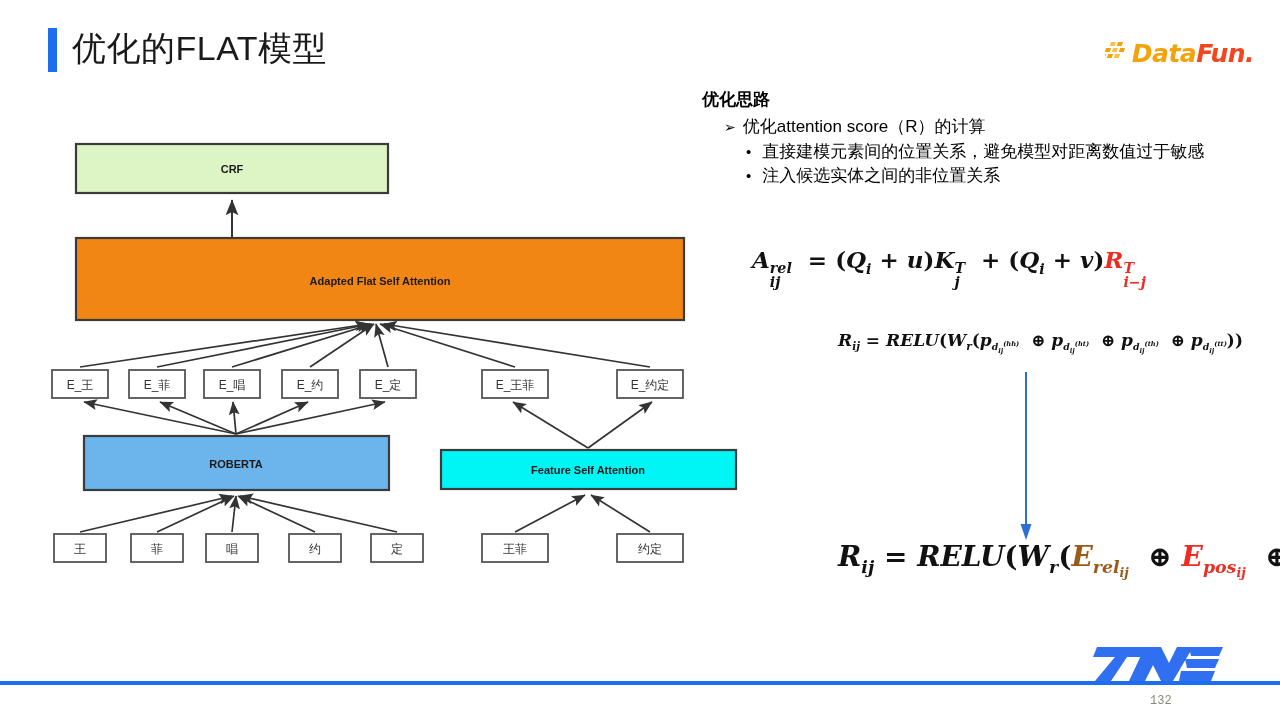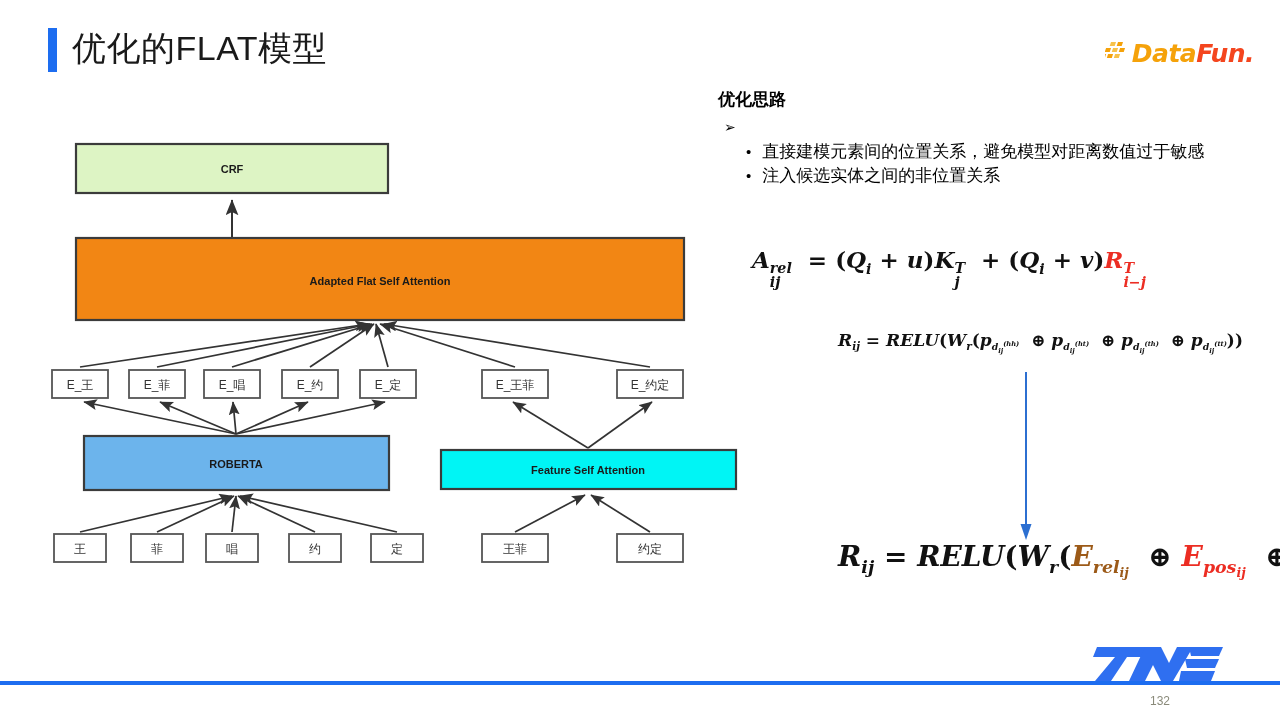--- a/index.html
+++ b/index.html
@@ -43,21 +43,21 @@
   .df-data { color: #f5a20a; }
   .df-fun  { color: #f4451e; }
 
   
   #right-col {
     position: absolute; left: 702px; top: 88px;
     width: 560px;
   }
   #optimize-heading {
     font-size: 17px; font-weight: bold; color: #000;
-    margin: 0 0 4px 16px;
+    margin: 0 0 4px 0;
   }
   .lvl1 {
     display: flex; align-items: flex-start;
     font-size: 17px; color: #000;
     margin-left: 22px; margin-bottom: 1px;
   }
   .lvl1 .marker {
     color: #000; font-size: 14px; margin-right: 7px; line-height: 24px;
   }
   .lvl1 .txt { line-height: 24px; }
@@ -127,21 +127,21 @@
   
   #footer-line {
     position: absolute; left: 0; top: 681px;
     width: 1280px; height: 4px;
     background: #1d6df0;
   }
   #tme-logo { position: absolute; left: 1093px; top: 645px; }
   #page-number {
     position: absolute; left: 1150px; top: 694px;
     font-size: 12px; color: #8a8a7a;
-    font-family: Liberation Sans, sans-serif;
+    font-family: Liberation Mono, monospace;
   }
 </style>
 </head>
 <body>
 
 <div id="slide">
 
   <div id="title-accent"></div>
   <div id="datafun-logo">
     <svg id="datafun-dots" viewBox="0 0 26 22">
@@ -157,20 +157,21 @@
     <span id="datafun-text"><span class="df-data">Data</span><span class="df-fun">Fun.</span></span>
   </div>
 
   <div id="page-title">优化的FLAT模型</div>
 
   <div id="right-col">
     <div id="optimize-heading">优化思路</div>
 
     <div class="lvl1">
       <span class="marker">➢</span>
+      <span class="txt">优化attention score（R）的计算</span>
     </div>
 
     <div class="lvl2">
       <span class="marker">•</span>
       <span class="txt">直接建模元素间的位置关系，避免模型对距离数值过于敏感</span>
     </div>
 
     <div class="lvl2">
       <span class="marker">•</span>
       <span class="txt">注入候选实体之间的非位置关系</span>

